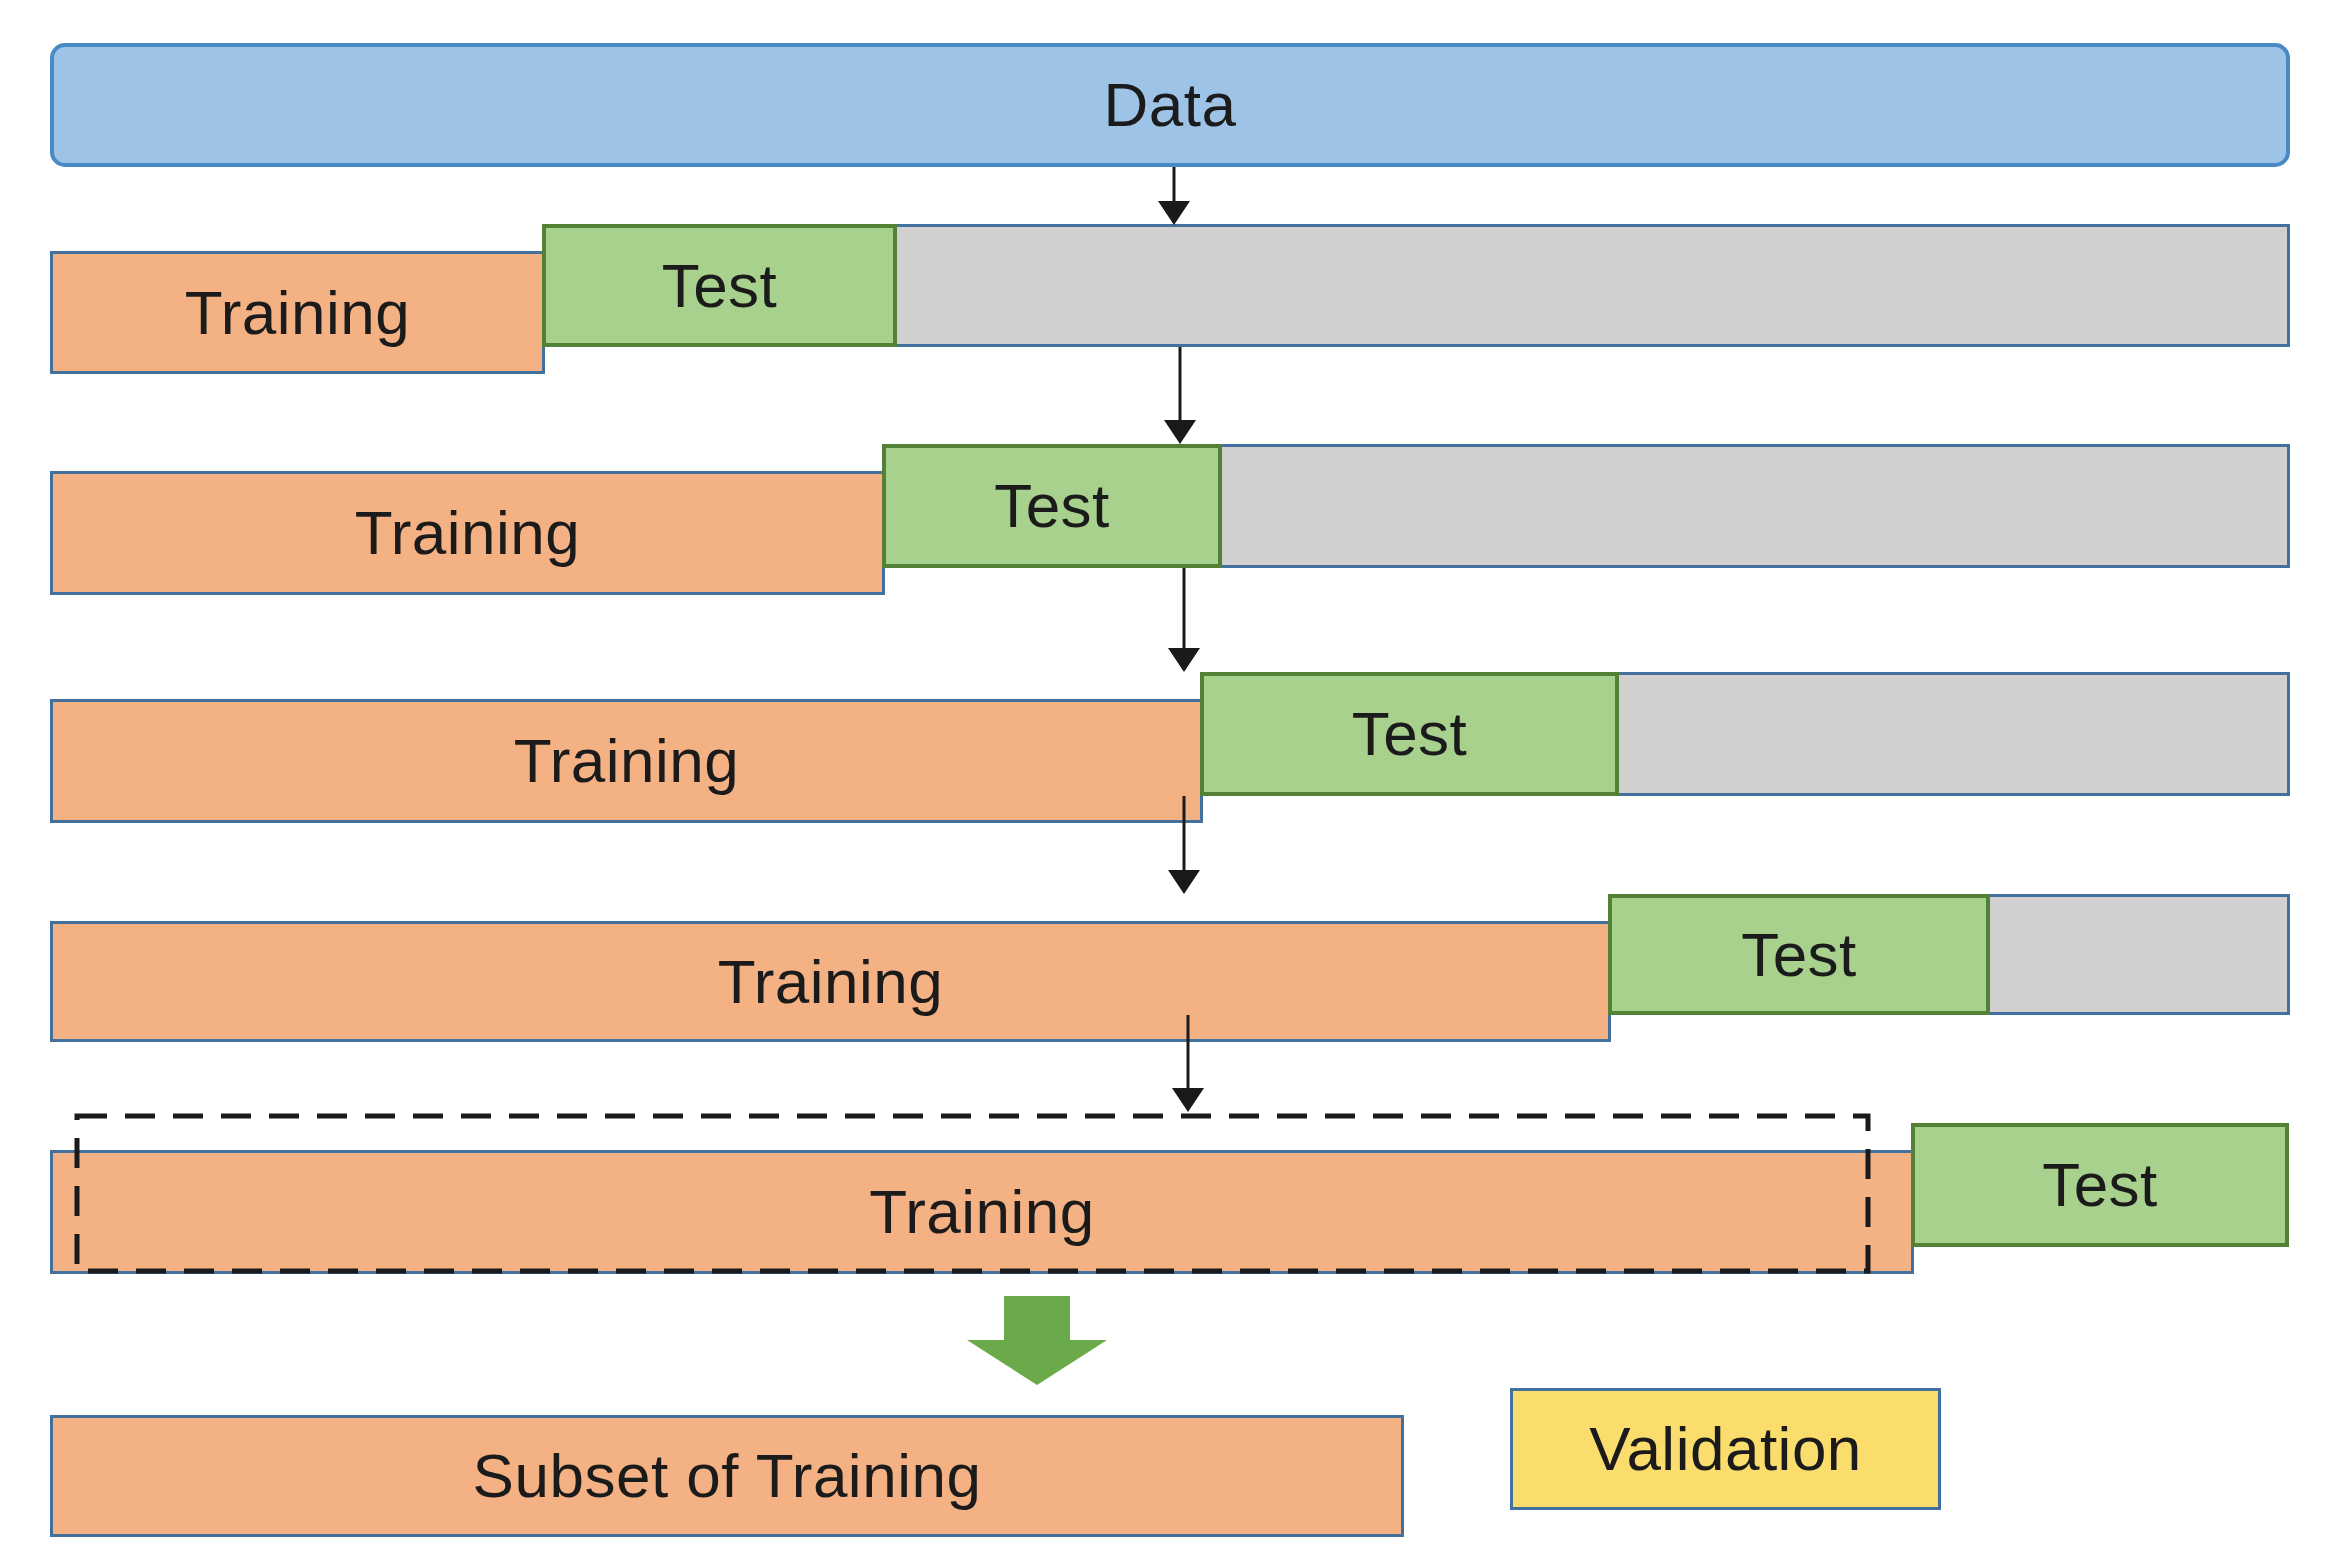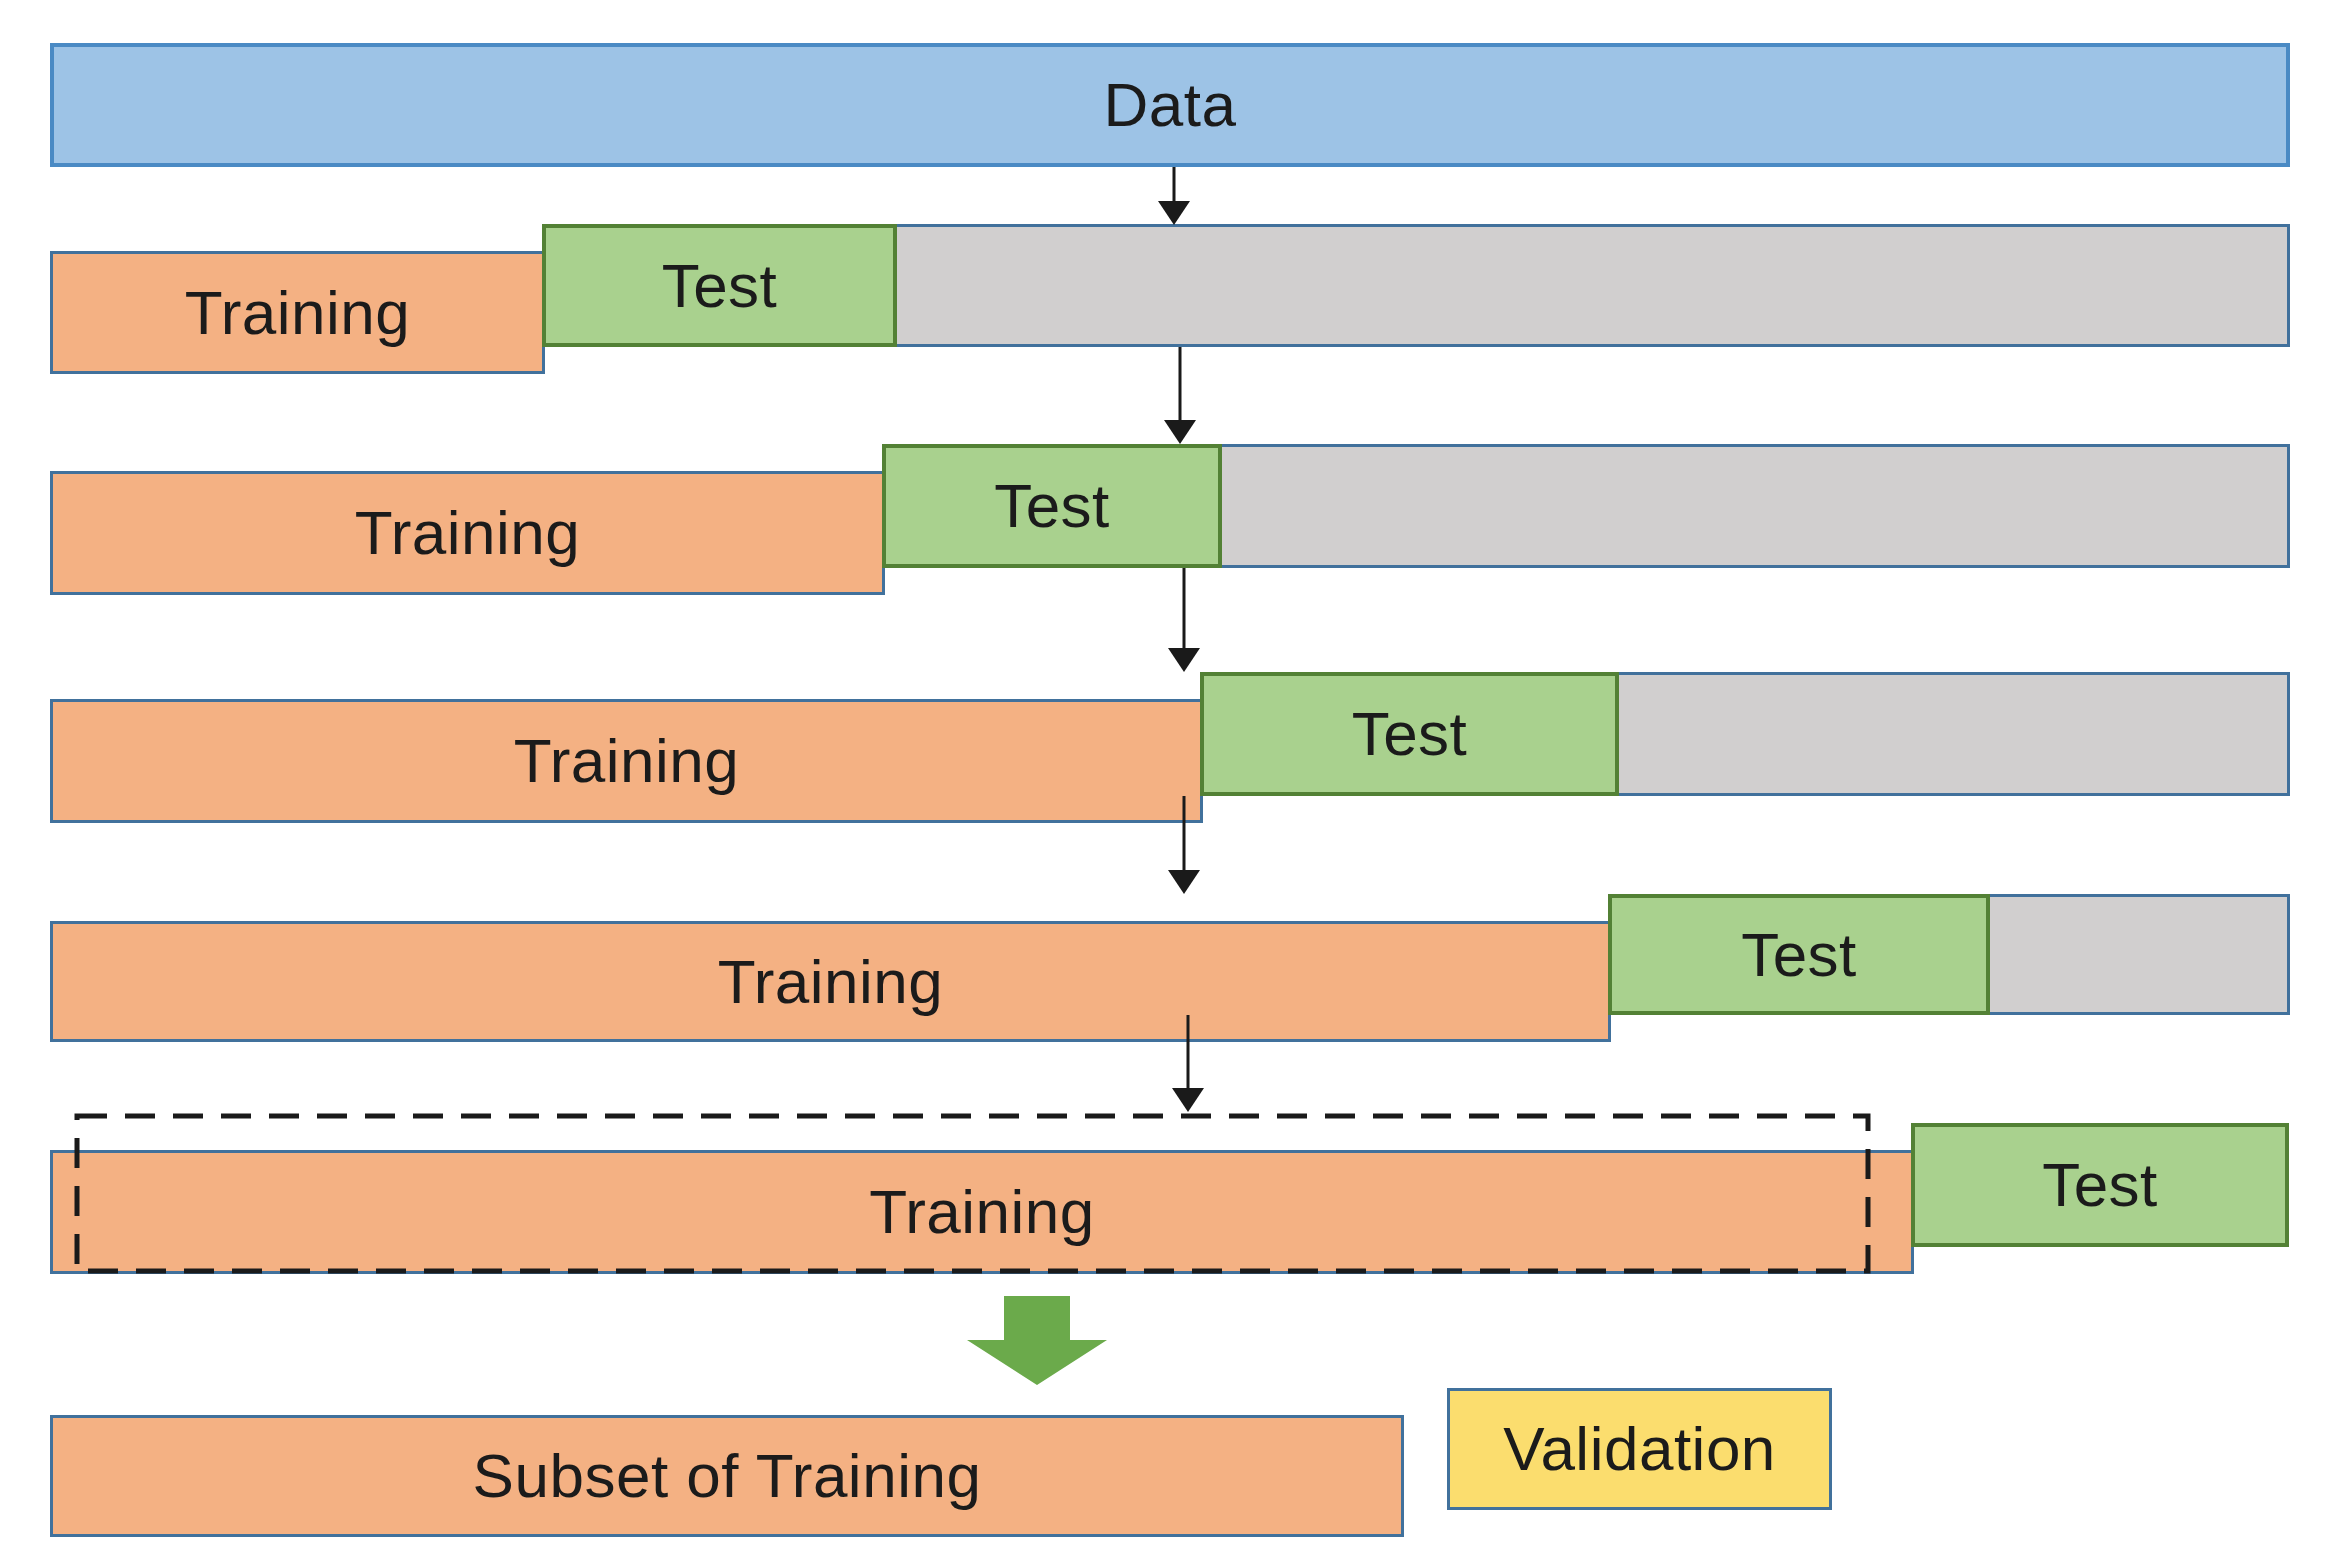--- a/index.html
+++ b/index.html
@@ -10,21 +10,21 @@
     font-family:"Liberation Sans", sans-serif;
     overflow:hidden;
   }
   .bar{position:absolute;}
   .seg{
     position:absolute;top:0;height:100%;
     box-sizing:border-box;
     border:3px solid var(--steel);
     display:flex;align-items:center;justify-content:center;
   }
-  .kind-data{background:var(--data-fill);border-color:var(--data-border);border-width:4px;}
+  .kind-data{background:var(--data-fill);border-color:var(--data-border);border-width:4px;border-radius:15px;}
   .kind-training{background:var(--training-fill);margin-top:27px;}
   .kind-test{background:var(--test-fill);border-color:var(--test-border);border-width:4px;z-index:2;}
   .kind-unused{background:var(--unused-fill);}
   .kind-validation{background:var(--validation-fill);z-index:2;}
   .lbl{
     font-size:62px;line-height:1;color:var(--text);
     white-space:nowrap;letter-spacing:0.5px;
   }
   .arrow{position:absolute;width:32px;z-index:1;}
   .arrow .shaft{
@@ -133,18 +133,18 @@
   </div>
 
   <svg class="big-arrow" width="140" height="89" viewBox="0 0 140 89">
     <polygon points="37,0 103,0 103,44 140,44 70,89 0,44 37,44"></polygon>
   </svg>
 
   <div class="bar" style="left:50px;top:1388px;width:1890px;height:122px;">
     <div class="seg kind-training" style="left:0;width:1354px;">
       <span class="lbl">Subset of Training</span>
     </div>
-    <div class="seg kind-validation" style="left:1397px;width:385px;">
+    <div class="seg kind-validation" style="left:1460px;width:431px;">
       <span class="lbl">Validation</span>
     </div>
   </div>
 
 </div>
 
 </body></html>

